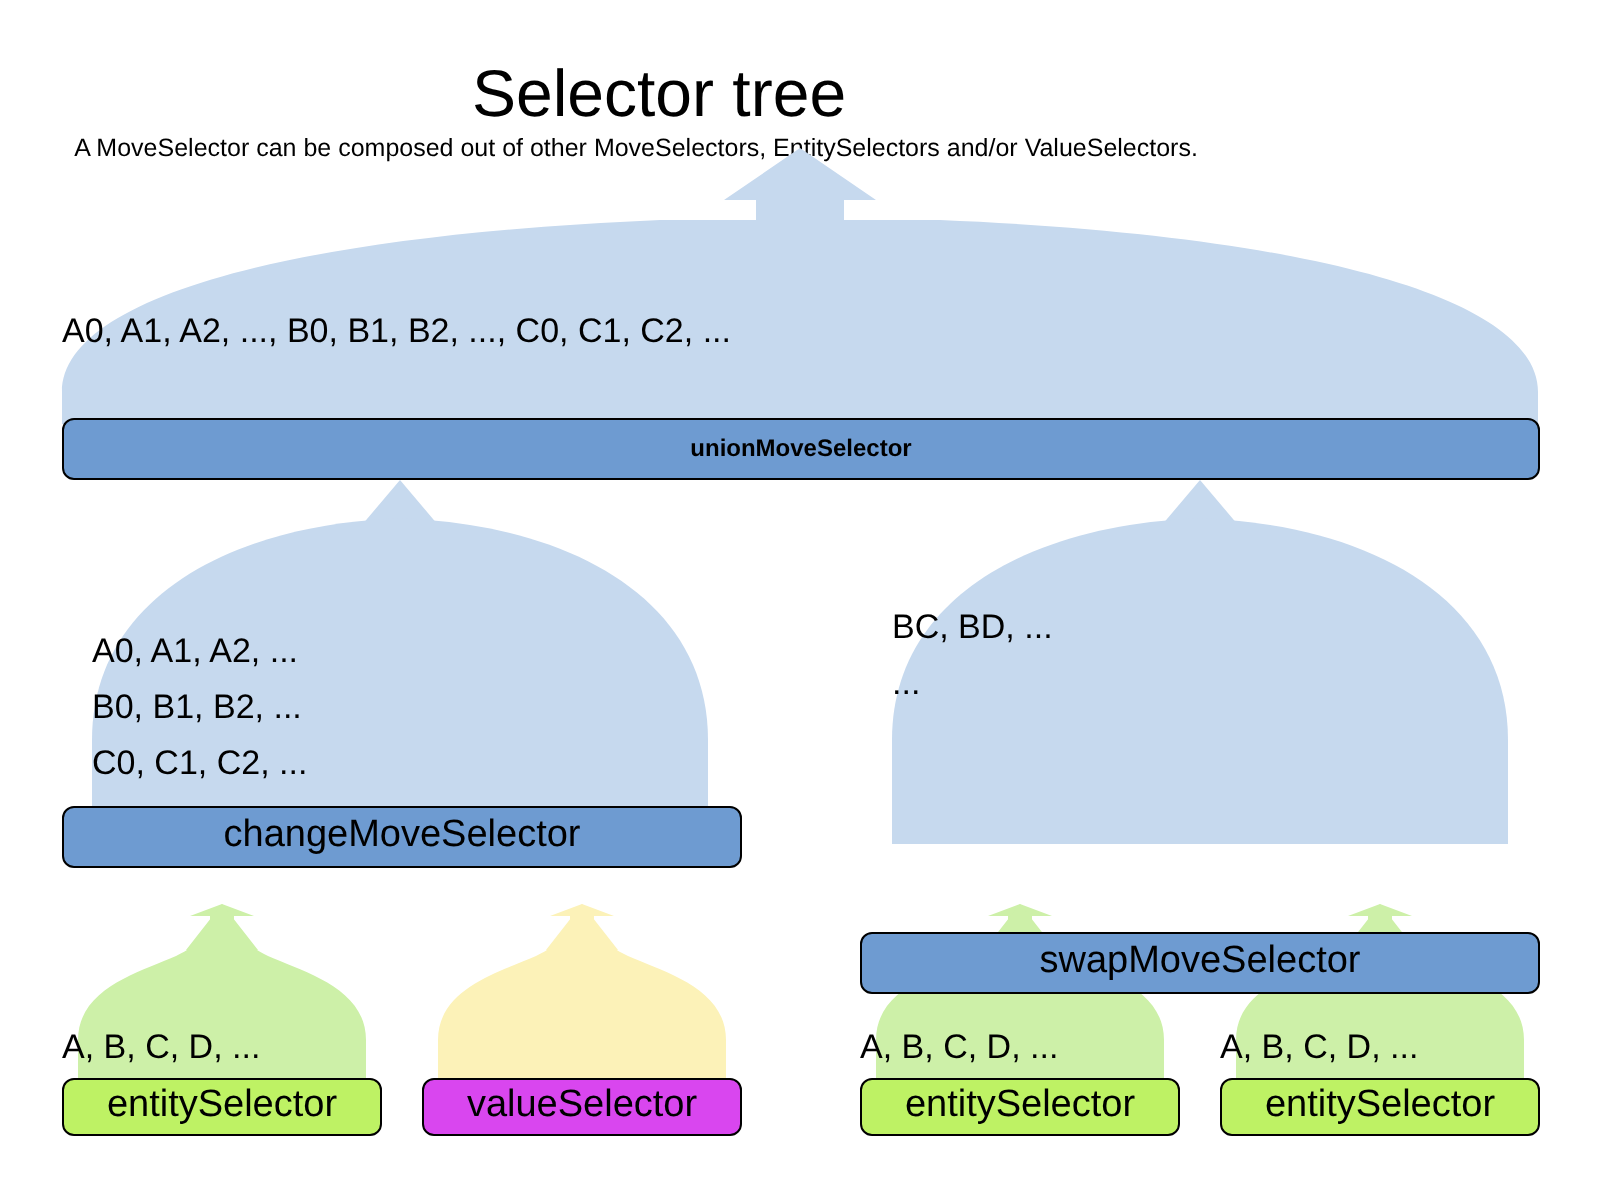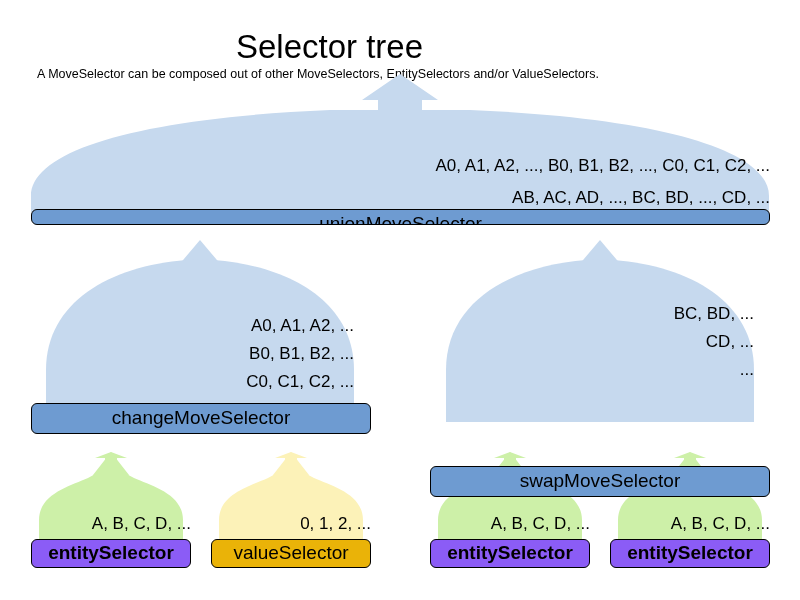--- a/index.html
+++ b/index.html
@@ -61,31 +61,30 @@
     border-radius: 6px;
     text-align: center;
     white-space: nowrap;
     overflow: hidden;
     font-weight: normal;
   }
   .bar-blue {
     background: #6E9BD1;
   }
   .bar-green {
-    background: #8b5cf6;
-    font-weight: bold;
+    background: #bef264;
   }
   .bar-yellow {
-    background: #eab308;
+    background: #d946ef;
   }
 
   
   .dome-text {
     position: absolute;
-    text-align: right;
+    text-align: left;
     white-space: nowrap;
     font-weight: normal;
   }
   .dome-text div {
     white-space: nowrap;
   }
 </style>
 </head>
 <body>
 
@@ -193,53 +192,48 @@
              Z"></path>
 
     <path fill="#CDF0A8" d="M 93,475 L 111,452 L 129,475 L 121,475 L 121,484 L 101,484 L 101,475 Z"></path>
     <path fill="#FCF2B8" d="M 273,475 L 291,452 L 309,475 L 301,475 L 301,484 L 281,484 L 281,475 Z"></path>
     <path fill="#CDF0A8" d="M 492,475 L 510,452 L 528,475 L 520,475 L 520,484 L 500,484 L 500,475 Z"></path>
     <path fill="#CDF0A8" d="M 672,475 L 690,452 L 708,475 L 700,475 L 700,484 L 680,484 L 680,475 Z"></path>
   </svg>
 
   <div class="dome-text" style="left:31px; top:150px; width:739px; font-size:17px; line-height:32px;">
     <div>A0, A1, A2, ..., B0, B1, B2, ..., C0, C1, C2, ...</div>
-    <div>AB, AC, AD, ..., BC, BD, ..., CD, ...</div>
   </div>
 
   <div class="dome-text" style="left:46px; top:312px; width:308px; font-size:17px; line-height:28px;">
     <div>A0, A1, A2, ...</div>
     <div>B0, B1, B2, ...</div>
     <div>C0, C1, C2, ...</div>
     <div>...</div>
   </div>
 
   <div class="dome-text" style="left:446px; top:300px; width:308px; font-size:17px; line-height:28px;">
     <div>BC, BD, ...</div>
-    <div>CD, ...</div>
     <div>...</div>
   </div>
 
   <div class="dome-text" style="left:31px; top:512px; width:160px; font-size:17px; line-height:24px;">
     <div>A, B, C, D, ...</div>
   </div>
 
-  <div class="dome-text" style="left:211px; top:512px; width:160px; font-size:17px; line-height:24px;">
-    <div>0, 1, 2, ...</div>
-  </div>
 
   <div class="dome-text" style="left:430px; top:512px; width:160px; font-size:17px; line-height:24px;">
     <div>A, B, C, D, ...</div>
   </div>
 
   <div class="dome-text" style="left:610px; top:512px; width:160px; font-size:17px; line-height:24px;">
     <div>A, B, C, D, ...</div>
   </div>
 
-  <div class="bar bar-blue" style="left:31px; top:209px; width:739px; height:16px; font-size:19px; line-height:28px;">
+  <div class="bar bar-blue" style="left:31px; top:209px; width:739px; height:31px; font-size:12px; line-height:28px;font-weight:bold;">
     <span>unionMoveSelector</span>
   </div>
 
   <div class="bar bar-blue" style="left:31px; top:403px; width:340px; height:31px; font-size:19px; line-height:28px;">
     <span>changeMoveSelector</span>
   </div>
 
   <div class="bar bar-blue" style="left:430px; top:419px; width:340px; height:31px; font-size:19px; line-height:28px;margin-top:47px;">
     <span>swapMoveSelector</span>
   </div>

